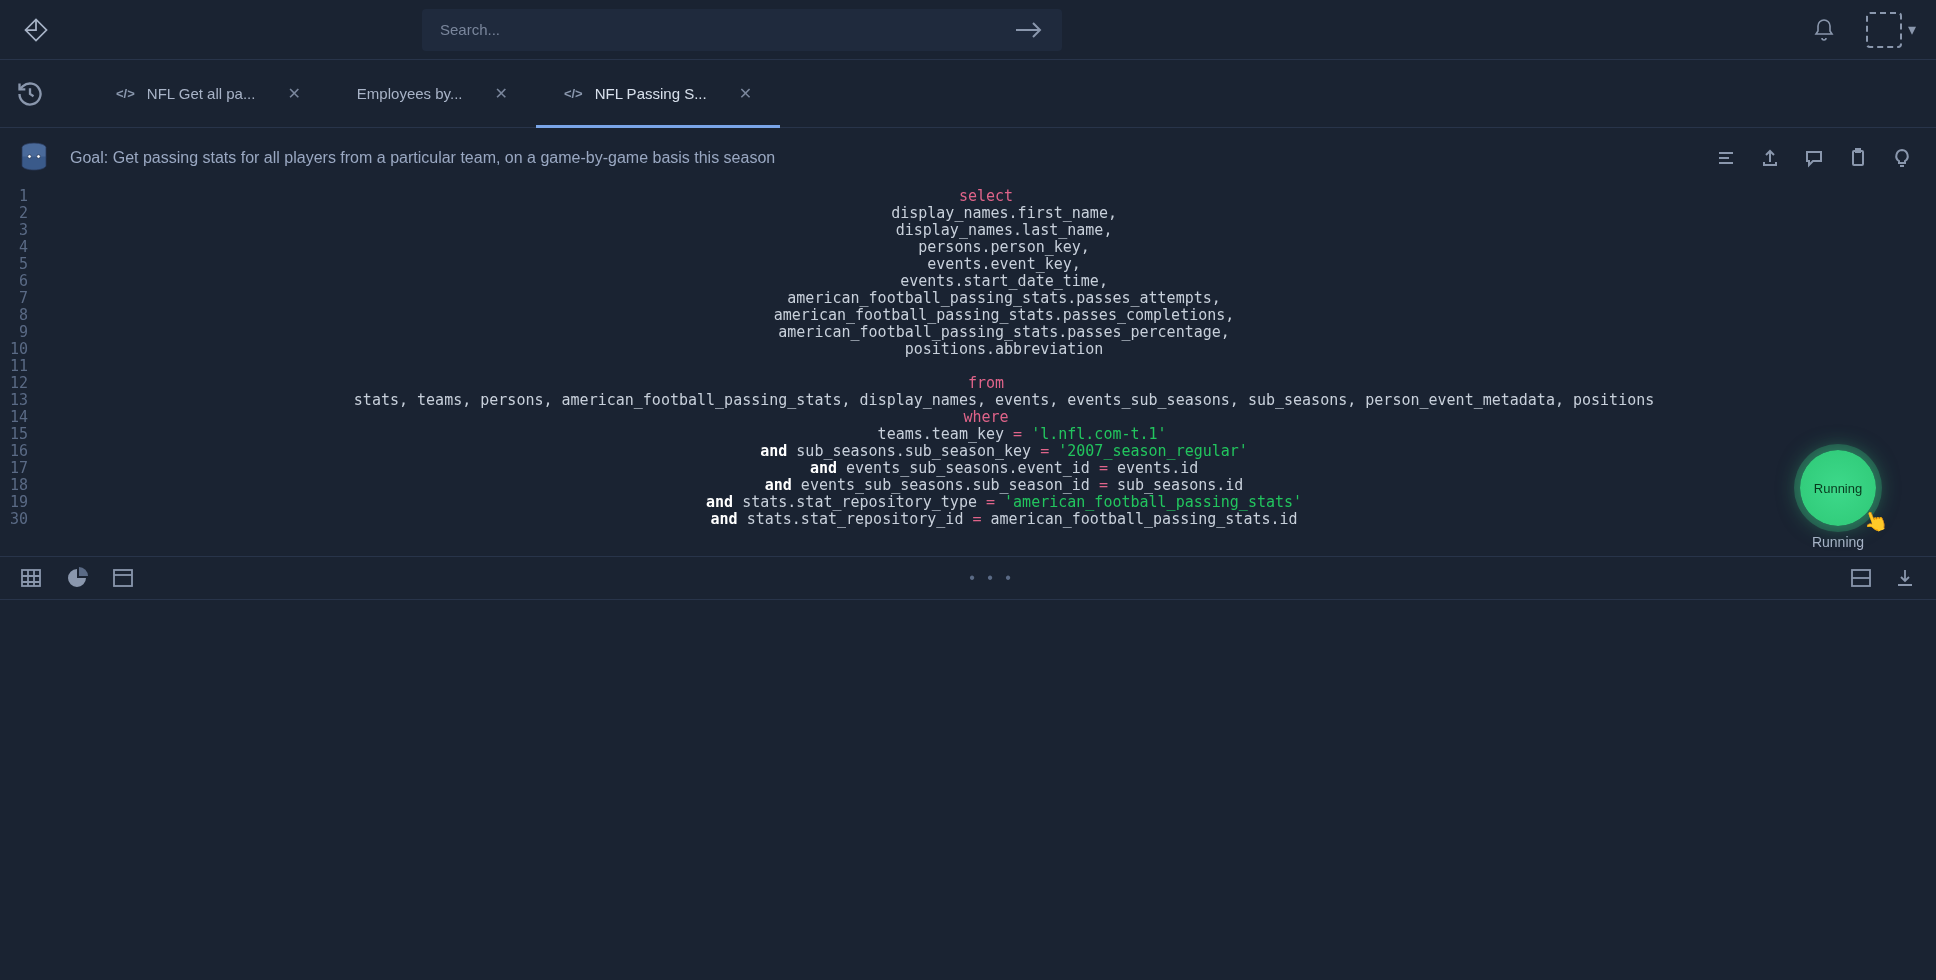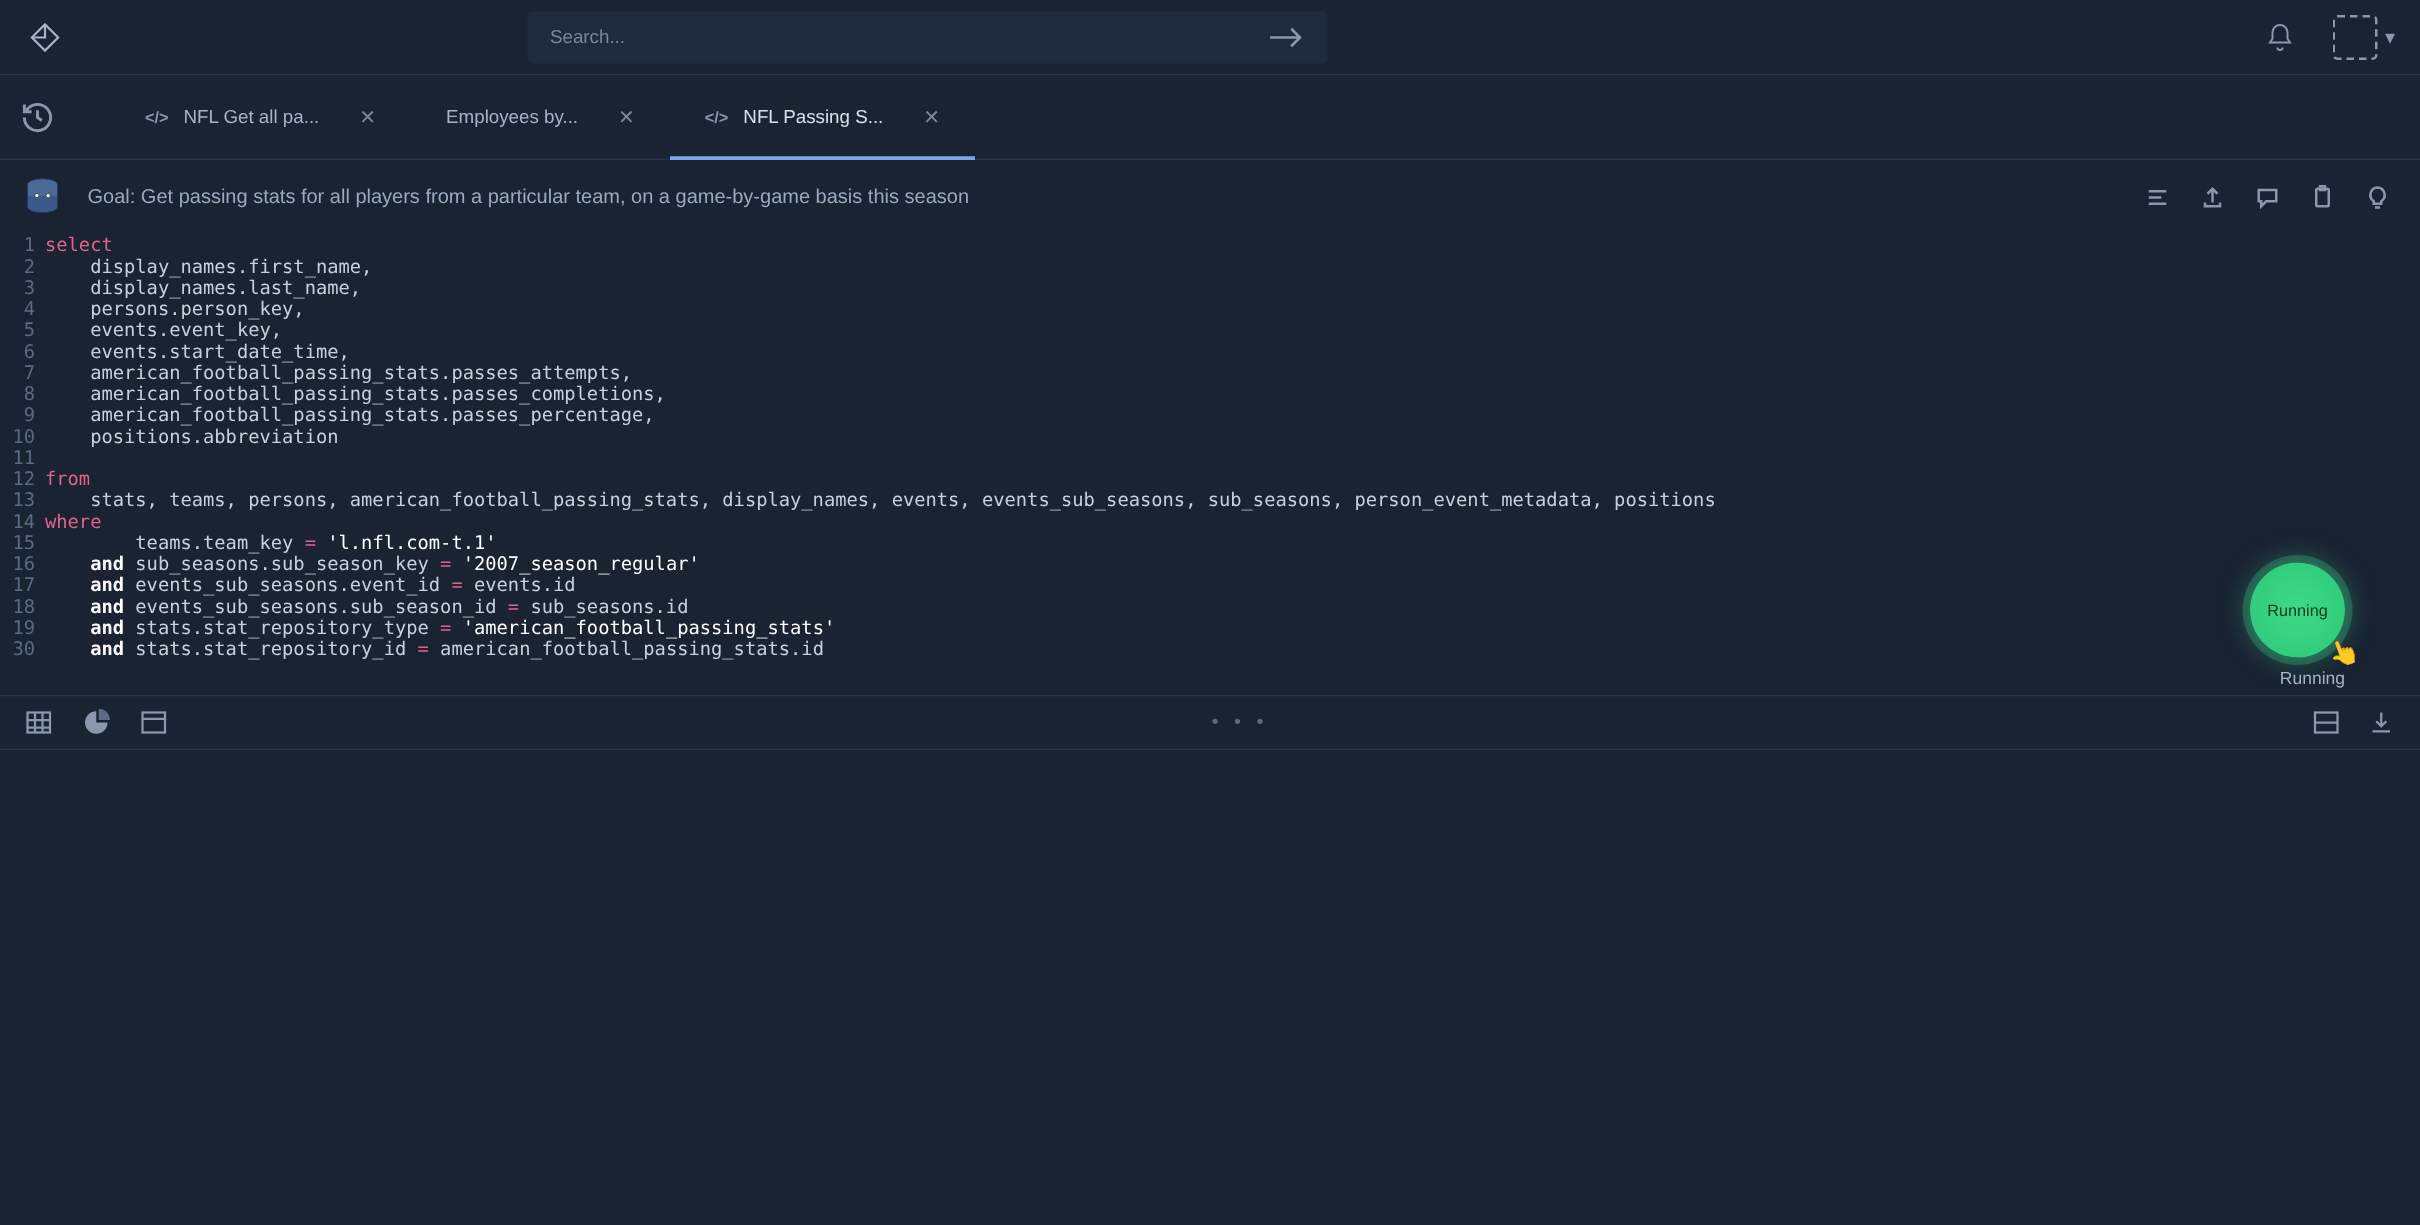--- a/index.html
+++ b/index.html
@@ -110,33 +110,33 @@
   font-family: "Consolas", "Monaco", monospace;
   font-size: 15px;
   line-height: 17px;
   display: flex;
   padding-left: 4px;
   position: relative;
   height: 350px;
   overflow: hidden;
 }
 .gutter { width: 32px; text-align: right; color: #5a6a85; padding-right: 8px; user-select:none;}
-.code { flex: 1; white-space: pre; }
+.code { flex: 1; white-space: pre; text-align: center; }
 .kw { color: #e0648a; }
 .and { color: #ffffff; font-weight: bold; }
-.str { color: #ffffff; }
+.str { color: #22c55e; }
 .op { color: #e0648a; }
 .ident { color: #c8d0db; }
 .run-area {
   position: absolute;
   right: 60px;
   top: 450px;
   display: flex;
   flex-direction: column;
-  align-items: flex-end;
+  align-items: center;
   gap: 8px;
 }
 .run-btn {
   width: 76px; height: 76px;
   border-radius: 50%;
   background: radial-gradient(circle, #3dd98a 0%, #2ec876 100%);
   box-shadow: 0 0 0 6px rgba(61,217,138,0.25), 0 0 22px rgba(61,217,138,0.5);
   display: flex; align-items: center; justify-content: center;
   color: #083a1e;
   font-size: 13px;

